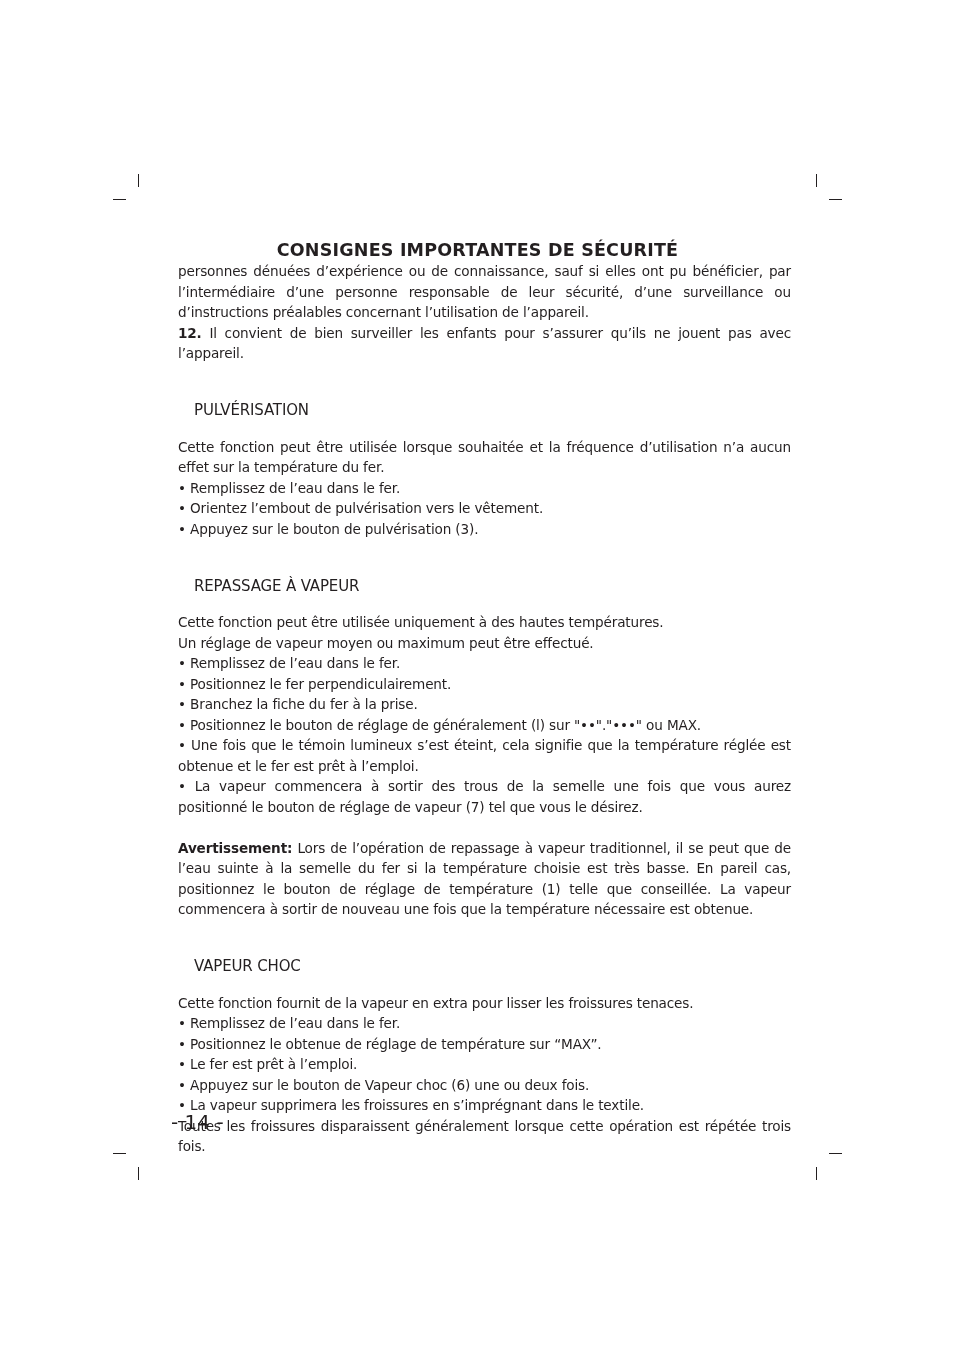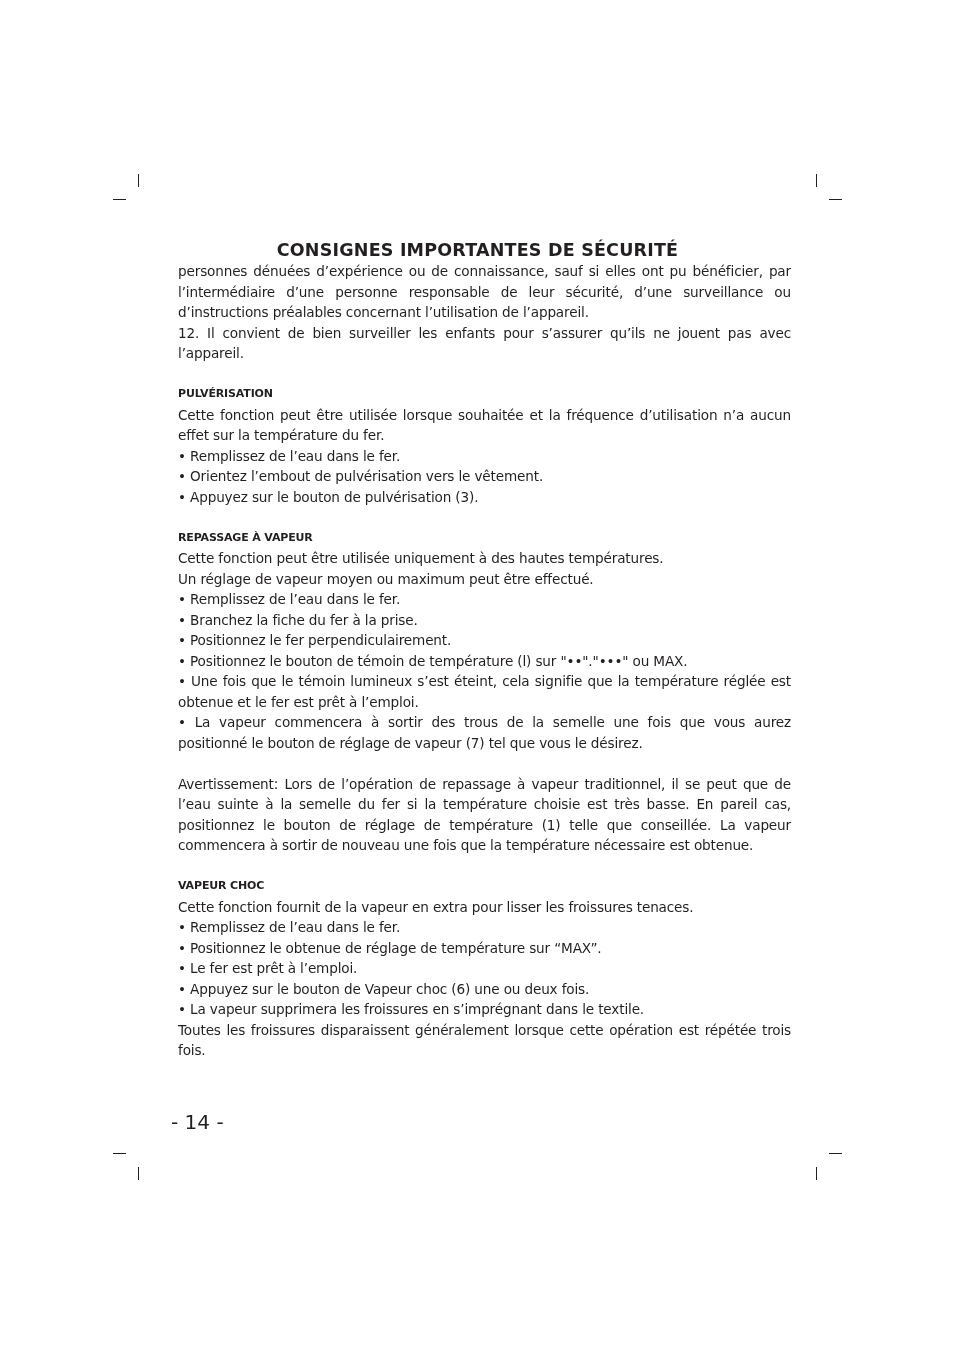--- a/index.html
+++ b/index.html
@@ -4,22 +4,22 @@
 <style>
   html, body { margin: 0; padding: 0; background: #ffffff; }
   body { width: 954px; height: 1355px; position: relative; overflow: hidden; font-family: "DejaVu Sans", sans-serif; color: #231f20; }
   .crop { position: absolute; background: #231f20; }
   .crop.v { width: 1px; height: 13px; }
   .crop.h { width: 13px; height: 1px; }
   .title { position: absolute; top: 232px; left: 171px; width: 613px; text-align: center; font-weight: bold; font-size: 17.5px; letter-spacing: 0.2px; margin-top: 8px; }
   .content { position: absolute; top: 261px; left: 178px; width: 613px; font-size: 13.6px; line-height: 20.5px; letter-spacing: -0.15px; }
   .content p { margin: 0; text-align: justify; }
   .content .gap { height: 20.5px; }
-  .content h2 { margin: 0; font-size: 11px; font-weight: bold; line-height: 20.5px; }
-  .b { font-weight: normal; }
+  .content h2 { margin: 16px; font-size: 15px; font-weight: normal; line-height: 20.5px; }
+  .b { font-weight: bold; }
   .page-num { position: absolute; top: 1110px; left: 171px; width: 613px; text-align: left; font-size: 20px; }
 </style>
 </head>
 <body>
 
 <div class="crop v" style="left:138px;top:174px;"></div>
 <div class="crop h" style="left:113px;top:199px;"></div>
 <div class="crop v" style="left:816px;top:174px;"></div>
 <div class="crop h" style="left:829px;top:199px;"></div>
 <div class="crop h" style="left:113px;top:1153px;"></div>
@@ -41,23 +41,23 @@
     <p>• Orientez l’embout de pulvérisation vers le vêtement.</p>
     <p>• Appuyez sur le bouton de pulvérisation (3).</p>
   </section>
   <div class="gap"></div>
 
   <section>
     <h2>REPASSAGE À VAPEUR</h2>
     <p>Cette fonction peut être utilisée uniquement à des hautes températures.</p>
     <p>Un réglage de vapeur moyen ou maximum peut être effectué.</p>
     <p>• Remplissez de l’eau dans le fer.</p>
+    <p>• Positionnez le fer perpendiculairement.</p>
     <p>• Branchez la fiche du fer à la prise.</p>
-    <p>• Positionnez le fer perpendiculairement.</p>
-    <p>• Positionnez le bouton de témoin de température (l)  sur "••"."•••" ou MAX.</p>
+    <p>• Positionnez le bouton de réglage de généralement (l)  sur "••"."•••" ou MAX.</p>
     <p>• Une fois que le témoin lumineux s’est éteint, cela signifie que la température réglée est obtenue et le fer est prêt à l’emploi.</p>
     <p>• La vapeur commencera à sortir des trous de la semelle une fois que vous aurez positionné le bouton de réglage de vapeur (7)  tel que vous le désirez.</p>
   </section>
   <div class="gap"></div>
 
   <p><span class="b">Avertissement:</span><span> Lors de l’opération de repassage à vapeur traditionnel, il se peut que de l’eau suinte à la semelle du fer si la température choisie est très basse. En pareil cas, positionnez le bouton de réglage de température (1) telle que conseillée. La vapeur commencera à sortir de nouveau une fois que la température nécessaire est obtenue.</span></p>
   <div class="gap"></div>
 
   <section>
     <h2>VAPEUR CHOC</h2>

